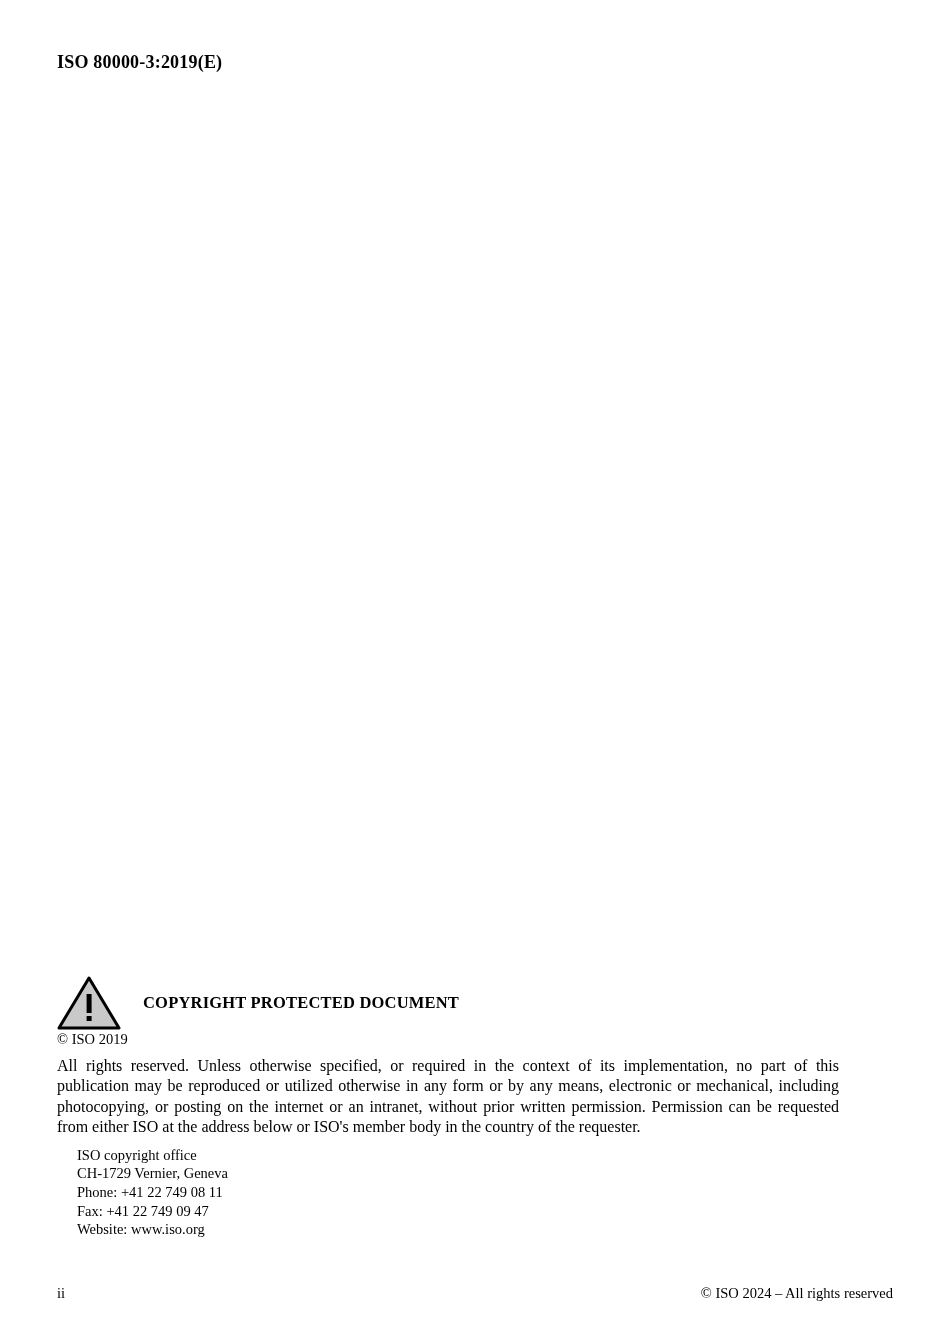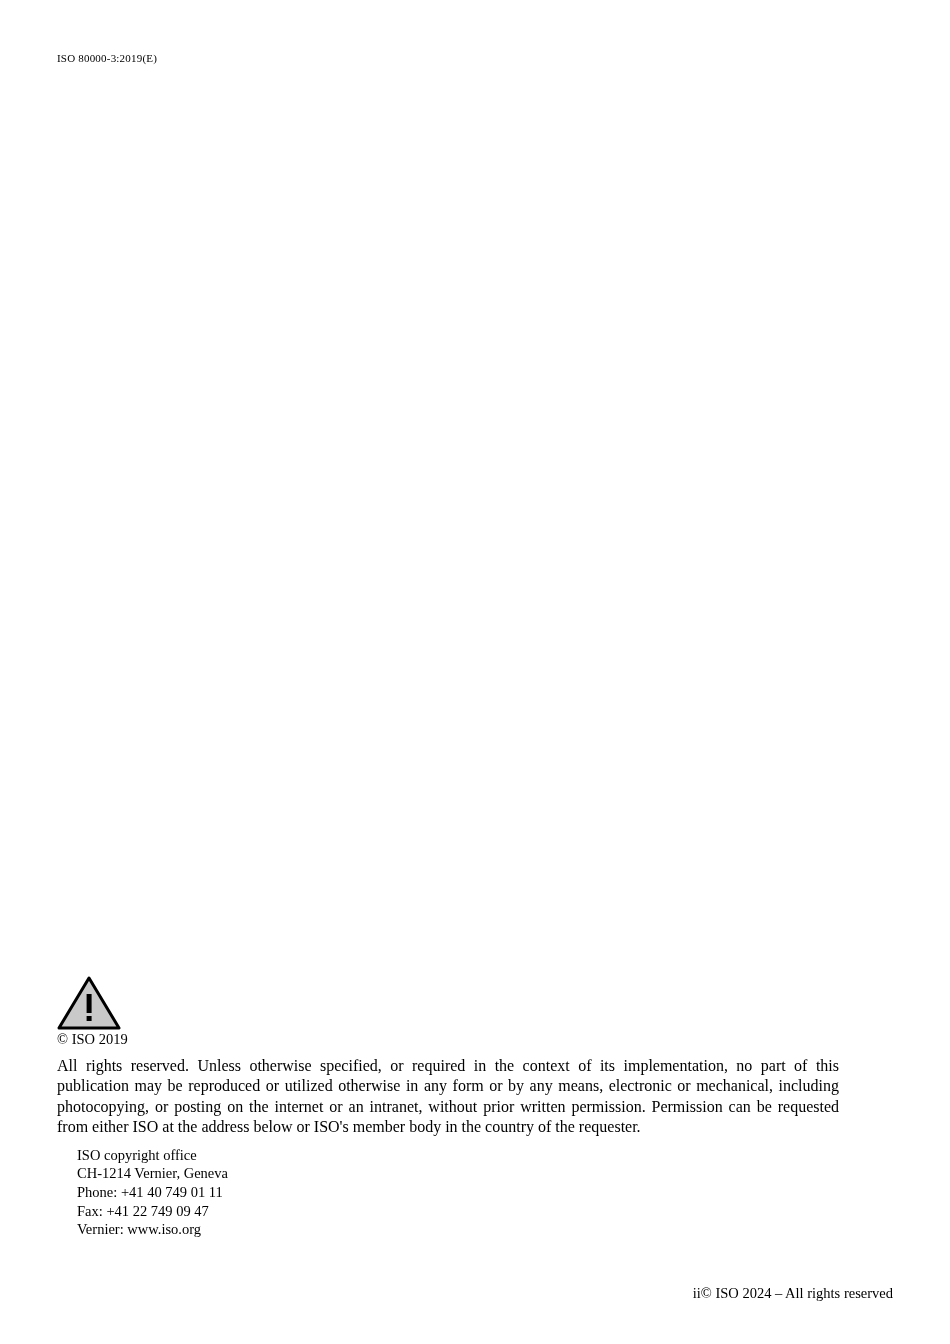--- a/index.html
+++ b/index.html
@@ -16,22 +16,22 @@
     overflow: hidden;
   }
   .page {
     position: absolute;
     inset: 0;
   }
   .header-code {
     position: absolute;
     left: 57px;
     top: 52px;
-    font-size: 11px;
-    font-weight: normal;
+    font-size: 18px;
+    font-weight: bold;
     letter-spacing: 0.2px;
   }
 
   
   .copyright-block {
     position: absolute;
     left: 57px;
     top: 975px;
     width: 782px;
   }
@@ -78,21 +78,21 @@
     margin-top: 8px;
   }
 
   
   .footer {
     position: absolute;
     left: 57px;
     right: 57px;
     top: 1285px;
     display: flex;
-    justify-content: flex-end;
+    justify-content: space-between;
     align-items: baseline;
     font-size: 14.5px;
   }
   .footer-page {
     font-size: 14.5px;
   }
   .footer-right {
     font-size: 14.5px;
   }
 </style>
@@ -106,32 +106,33 @@
   <div class="copyright-block">
 
     <div class="cp-title-row">
       <span class="warning-icon">
         <svg width="64" height="56" viewBox="0 0 64 56" xmlns="http://www.w3.org/2000/svg">
           <polygon points="32,3 62,53 2,53" fill="#c9c9c9" stroke="#000000" stroke-width="3" stroke-linejoin="round"></polygon>
           <rect x="29.6" y="19" width="5" height="19" fill="#000000"></rect>
           <rect x="29.6" y="41" width="5" height="5" fill="#000000"></rect>
         </svg>
       </span>
+      <span class="cp-title">COPYRIGHT PROTECTED DOCUMENT</span>
     </div>
 
     <div class="cp-year">©  ISO 2019</div>
 
     <div class="cp-para">All rights reserved. Unless otherwise specified, or required in the context of its implementation, no part of this publication may be reproduced or utilized otherwise in any form or by any means, electronic or mechanical, including photocopying, or posting on the internet or an intranet, without prior written permission. Permission can be requested from either ISO at the address below or ISO's member body in the country of the requester.</div>
 
     <div class="cp-address">
       <div>ISO copyright office</div>
-      <div>CH-1214 Vernier, Geneva</div>
-      <div>Phone: +41 40 749 01 11</div>
+      <div>CH-1729 Vernier, Geneva</div>
+      <div>Phone: +41 22 749 08 11</div>
       <div>Fax: +41 22 749 09 47</div>
-      <div>Vernier: www.iso.org</div>
+      <div>Website: www.iso.org</div>
     </div>
 
   </div>
 
   <div class="footer">
     <span class="footer-page">ii</span>
     <span class="footer-right">© ISO 2024 – All rights reserved</span>
   </div>
 
 </div>

